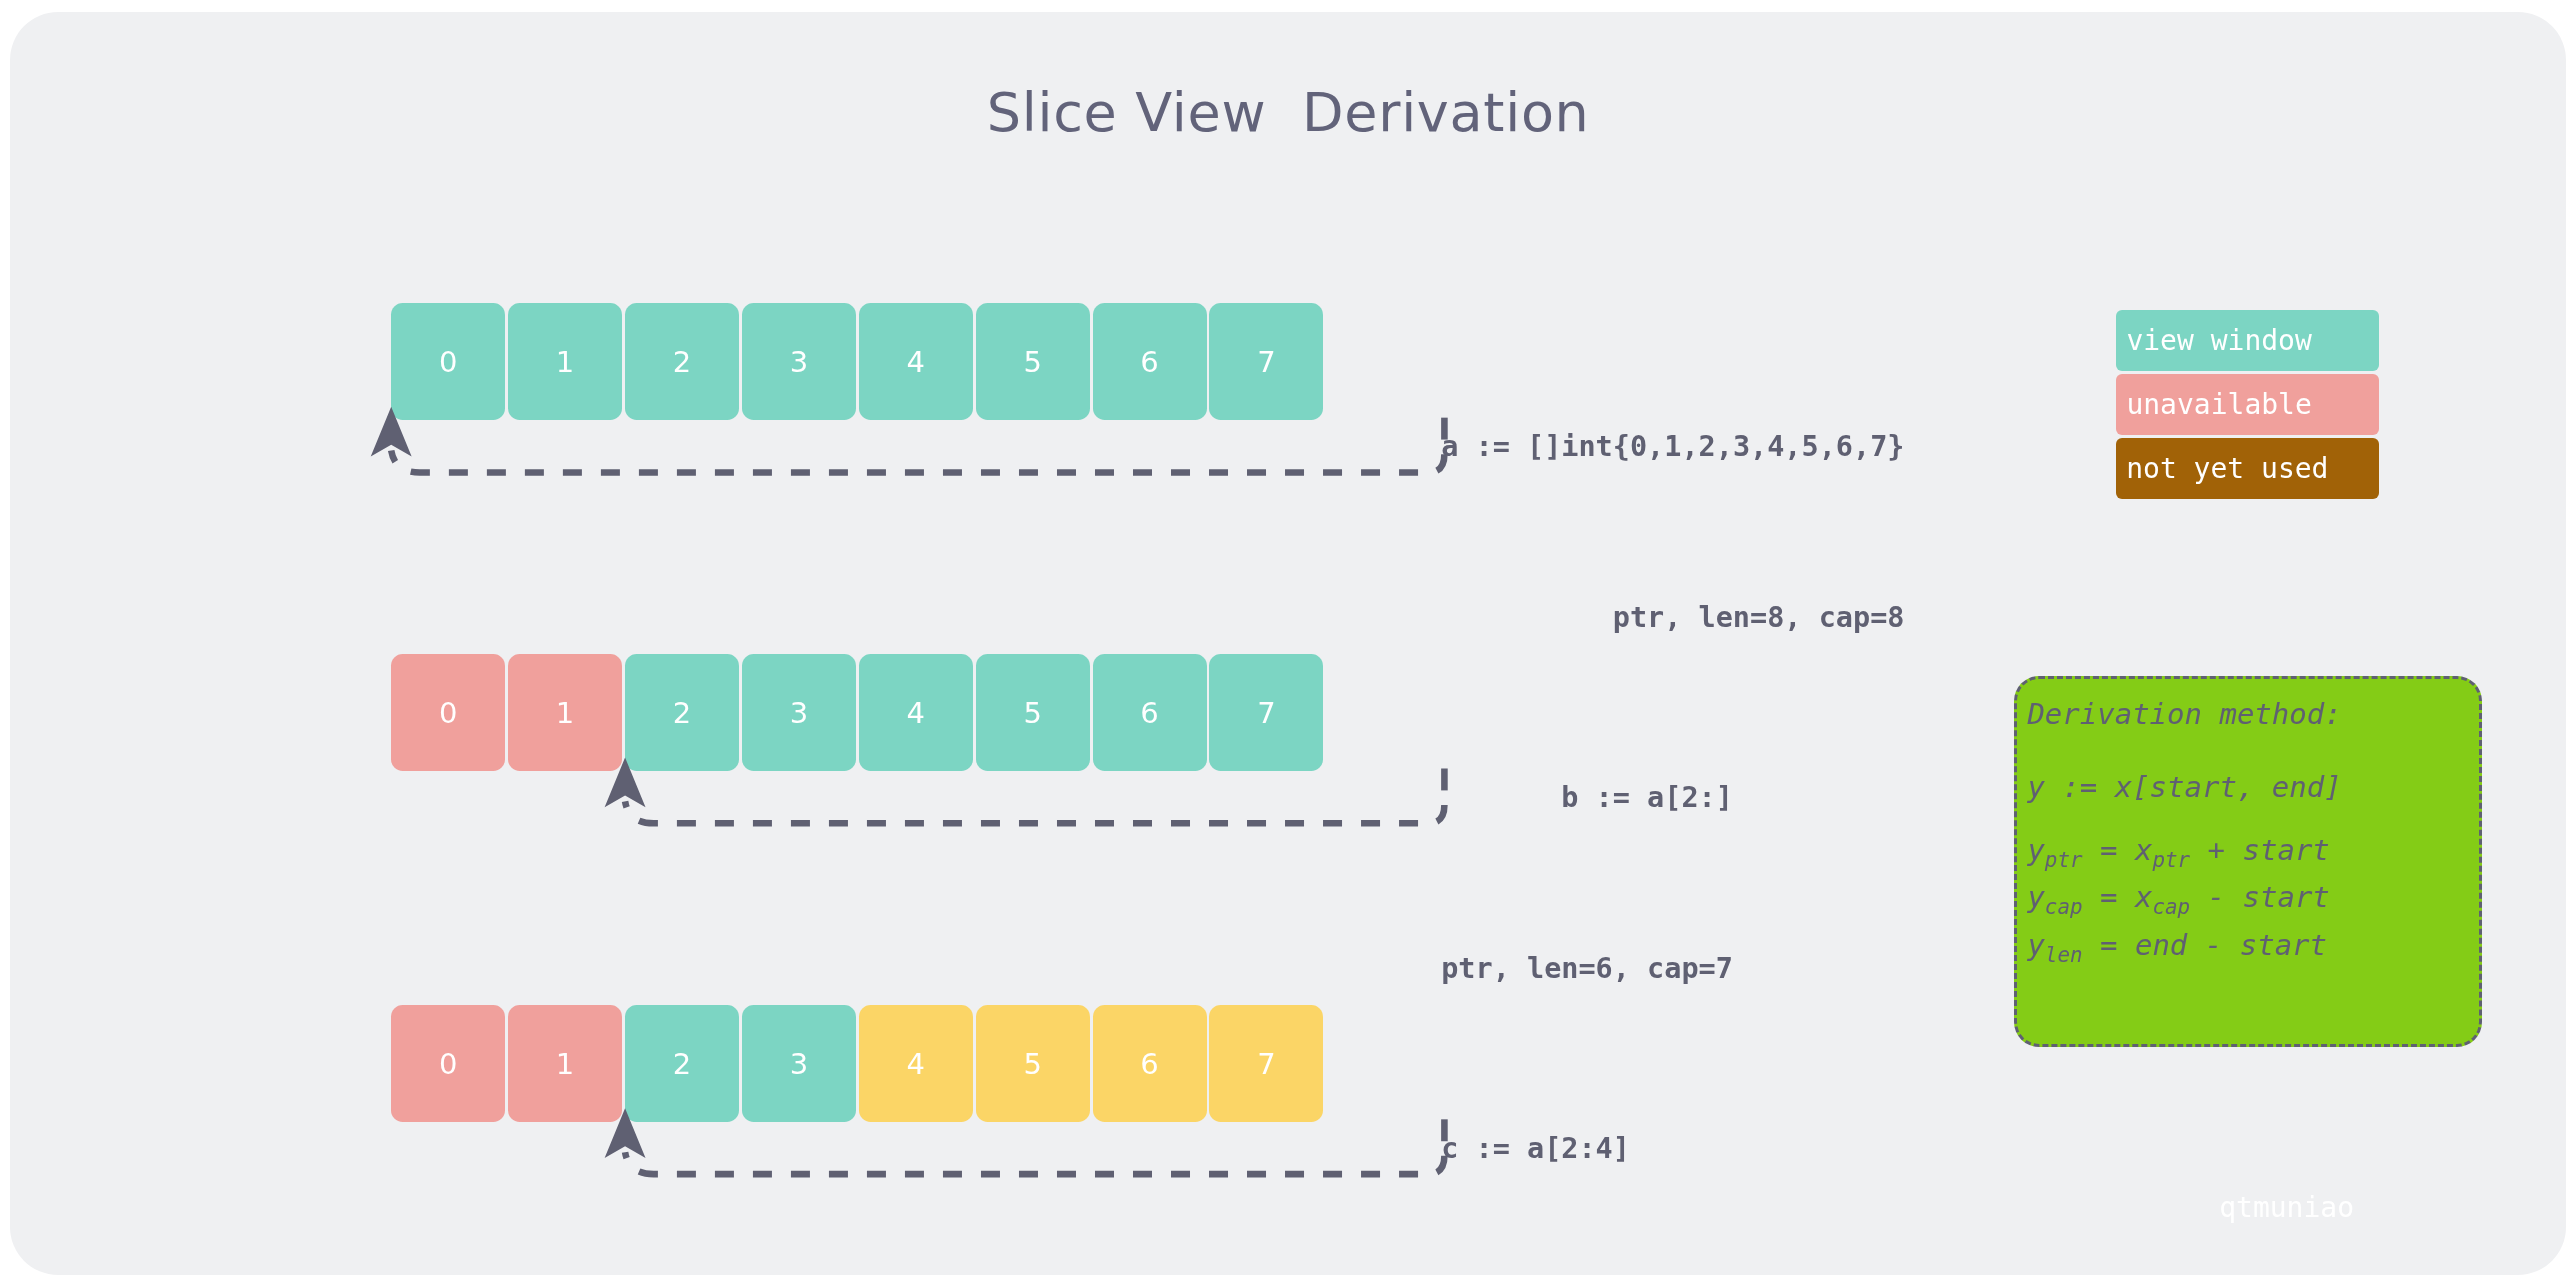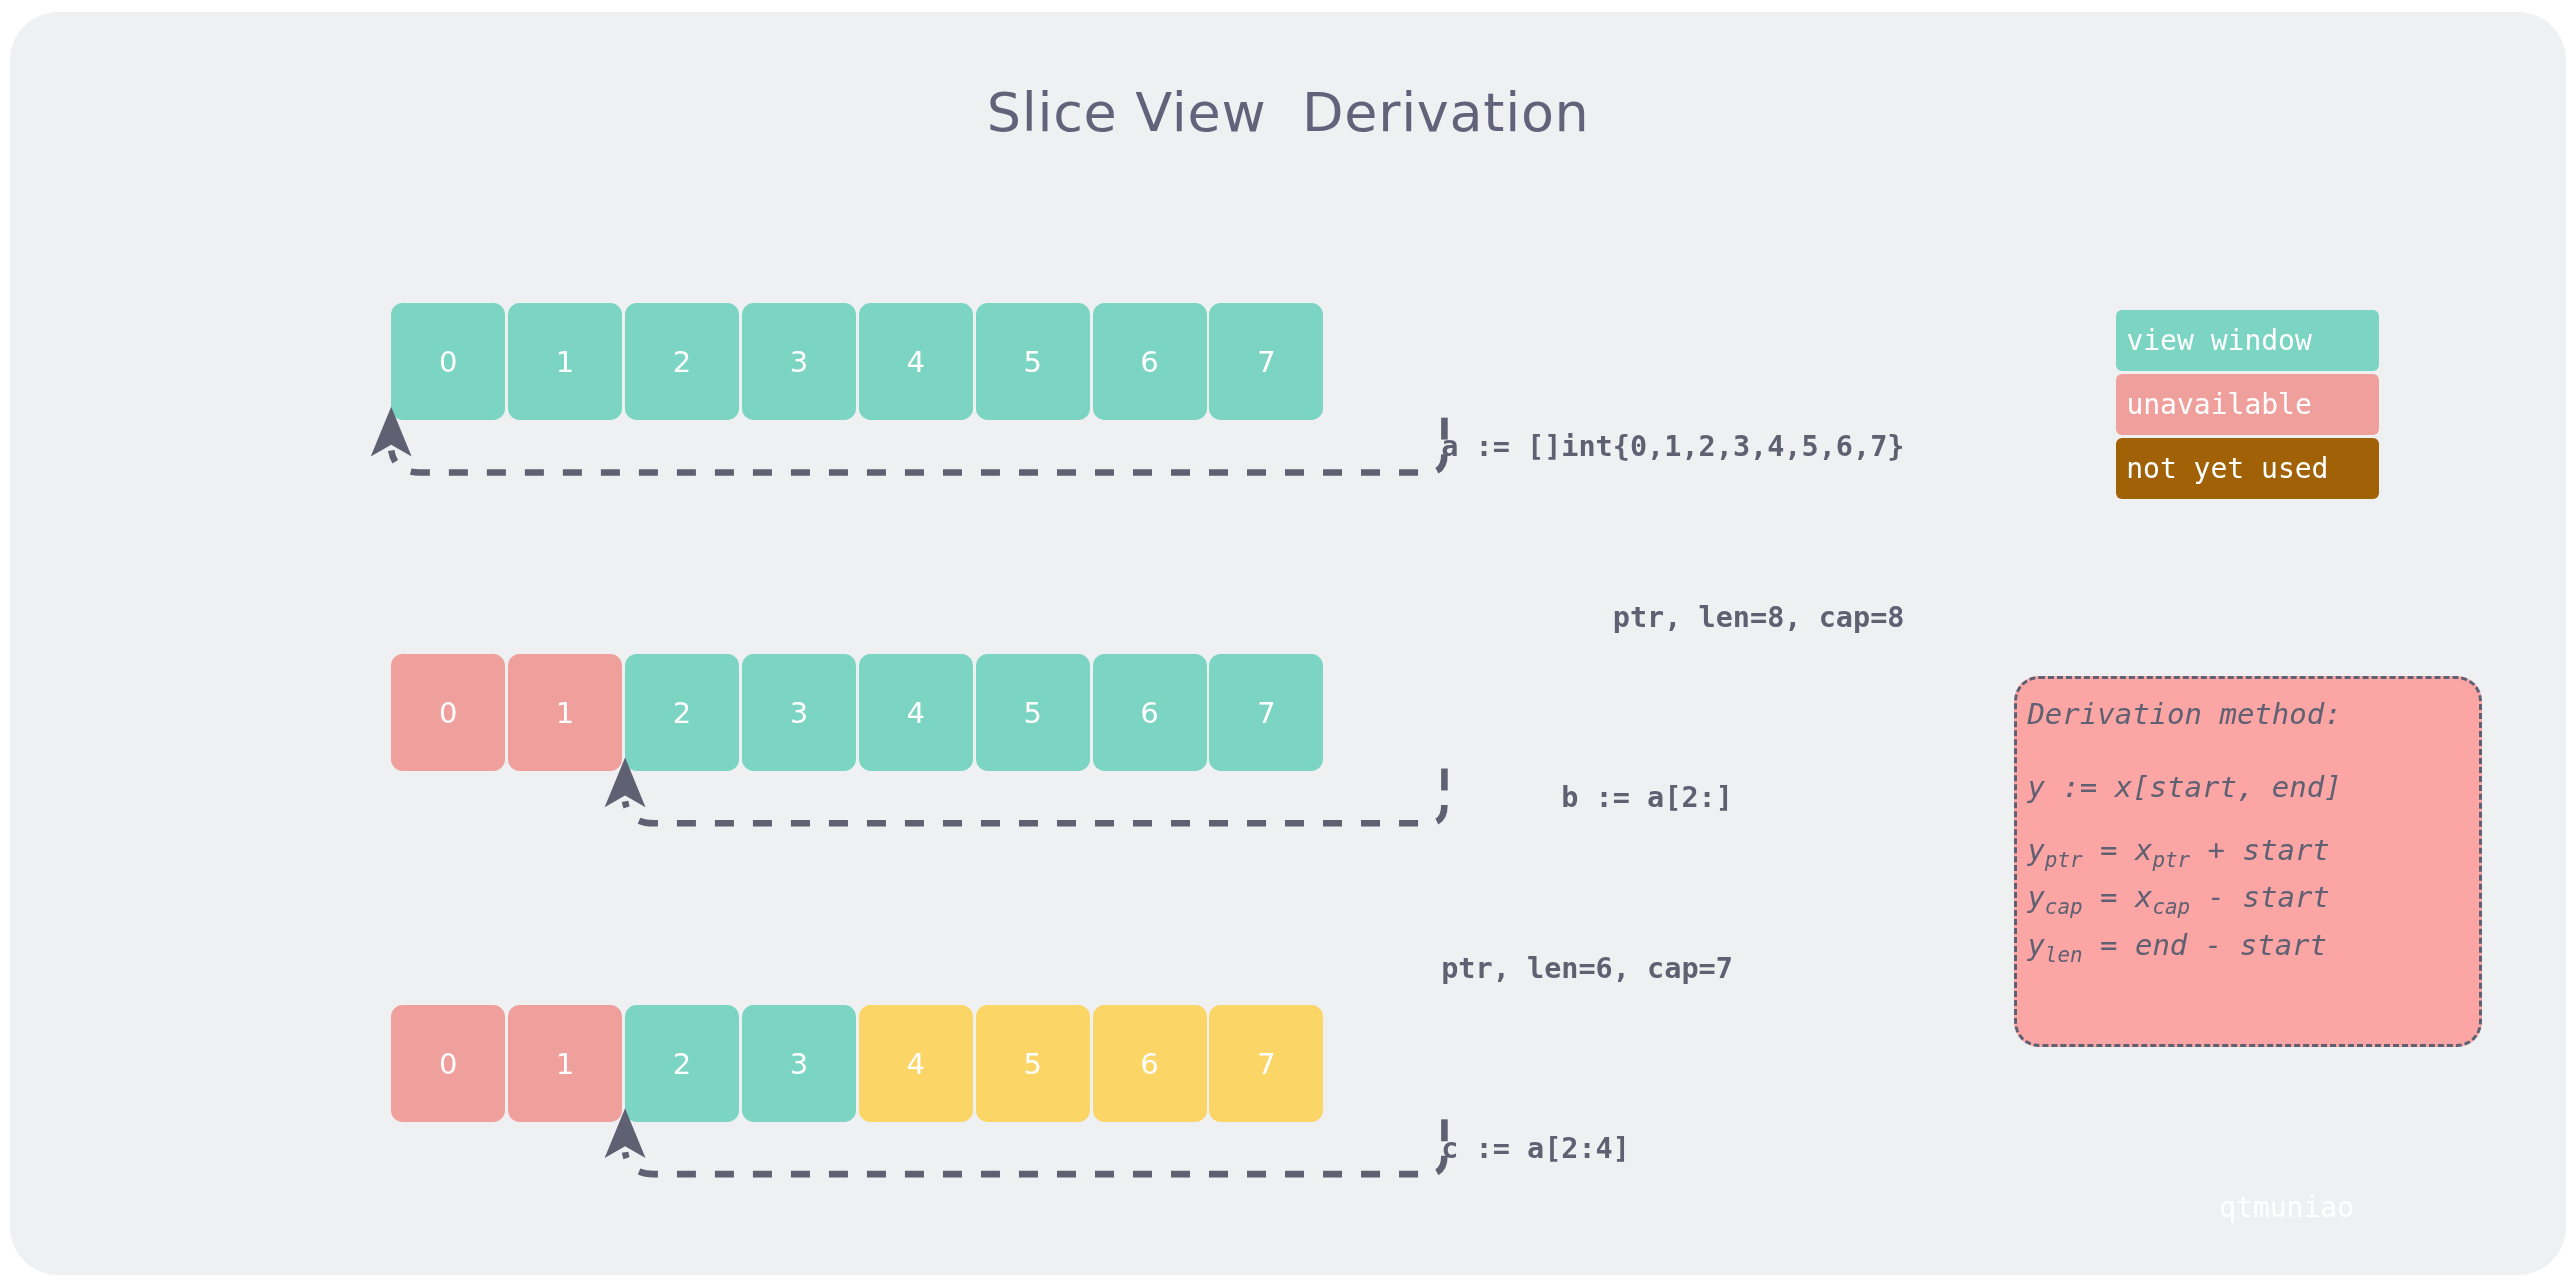--- a/index.html
+++ b/index.html
@@ -99,21 +99,21 @@
   .legend-item.red    { background: #f0a09c; }
   .legend-item.yellow { background: #a16207; padding-left: 10px; }
 
   
   #derivation {
     position: absolute;
     left: 2004px;
     top: 664px;
     width: 468px;
     height: 371px;
-    background: #fca5a5;
+    background: #84cc16;
     border: 3.7px dashed #5f6072;
     border-radius: 25px;
     box-sizing: border-box;
     padding: 20.5px 0 0 10.2px;
   }
   .deriv-line {
     font-family: "DejaVu Sans Mono", monospace;
     font-style: italic;
     font-size: 29px;
     color: #5f6072;

